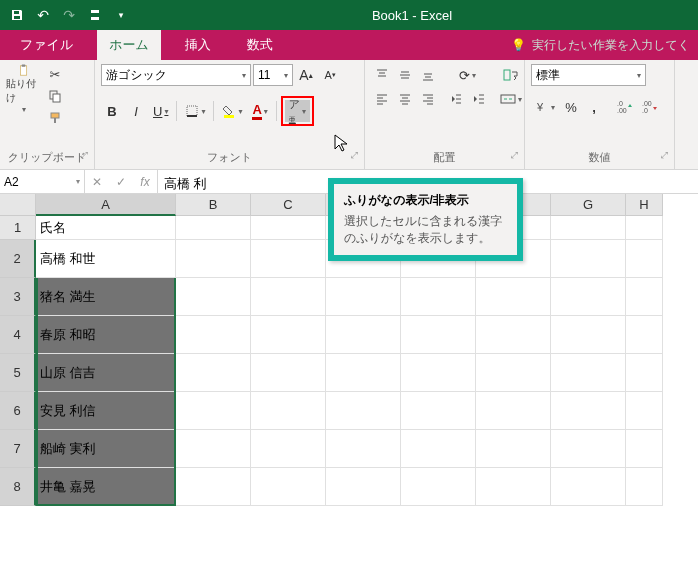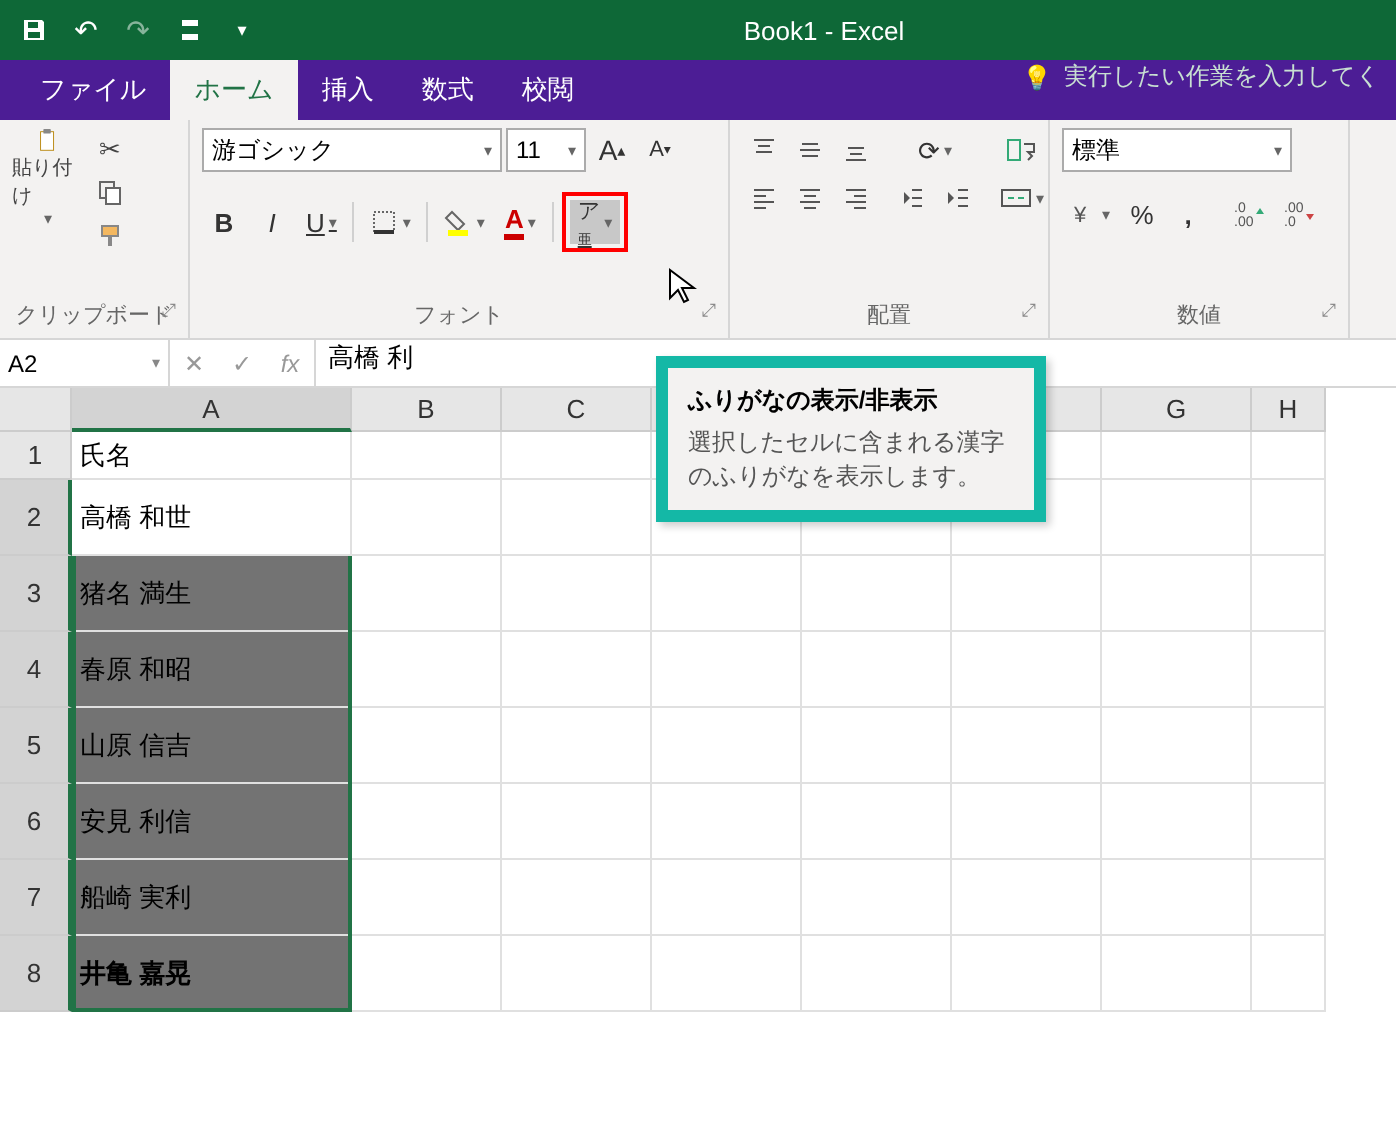--- a/index.html
+++ b/index.html
@@ -3,21 +3,21 @@
 <meta charset="utf-8">
 <style>
 * { box-sizing: border-box; margin: 0; padding: 0; font-family: "Yu Gothic UI", "Meiryo", sans-serif; }
 body { background: #fff; overflow: hidden; width: 698px; height: 562px; }
 
 .titlebar { background: #0e6837; height: 30px; display: flex; align-items: center; color: #fff; padding: 0 6px; }
 .titlebar .qat { display: flex; gap: 4px; align-items: center; }
 .titlebar .qat-btn { width: 22px; height: 22px; display: flex; align-items: center; justify-content: center; color: #fff; font-size: 14px; }
 .titlebar .title { flex: 1; text-align: center; font-size: 13px; }
 
-.tabbar { background: #4c1d95; height: 30px; display: flex; align-items: flex-start; padding-left: 8px; }
+.tabbar { background: #be185d; height: 30px; display: flex; align-items: center; padding-left: 8px; gap: 12px; }
 .tab { padding: 6px 12px; color: #fff; font-size: 13px; cursor: pointer; }
 .tab.active { background: #f3f2f1; color: #217346; }
 .tellme { margin-left: auto; display: flex; align-items: center; color: #c8e0d2; font-size: 12px; padding: 0 8px; gap: 6px; }
 
 .ribbon { background: #f3f2f1; border-bottom: 1px solid #d6d6d6; height: 110px; display: flex; }
 .group { border-right: 1px solid #d6d6d6; padding: 4px 6px 2px; display: flex; flex-direction: column; }
 .group-body { flex: 1; display: flex; align-items: flex-start; gap: 2px; }
 .group-label { font-size: 11px; color: #666; text-align: center; padding: 2px 0; position: relative; }
 .group-label .launcher { position: absolute; right: 0; top: 2px; font-size: 9px; color: #888; }
 
@@ -33,21 +33,21 @@
 .rbtn.drop::after { content: "▾"; font-size: 8px; margin-left: 2px; color: #666; }
 .rbtn.highlighted { background: #c8c8c8; }
 .red-box { border: 2px solid #ff0000; padding: 2px; }
 
 .align-col { display: flex; flex-direction: column; gap: 2px; }
 .align-row { display: flex; gap: 1px; }
 
 .num-row1 { display: flex; margin-bottom: 4px; }
 .num-format { border: 1px solid #ababab; background: #fff; height: 22px; width: 115px; font-size: 12px; padding: 0 4px; display: flex; align-items: center; justify-content: space-between; }
 
-.fxbar { height: 24px; border-bottom: 1px solid #d6d6d6; display: flex; align-items: flex-start; background: #fff; }
+.fxbar { height: 24px; border-bottom: 1px solid #d6d6d6; display: flex; align-items: flex-end; background: #fff; }
 .namebox { width: 85px; border-right: 1px solid #d6d6d6; height: 100%; display: flex; align-items: center; padding: 0 4px; font-size: 12px; justify-content: space-between; }
 .fxbtns { display: flex; border-right: 1px solid #d6d6d6; height: 100%; }
 .fxbtns .fb { width: 24px; display: flex; align-items: center; justify-content: center; color: #999; font-size: 12px; }
 .fxval { padding: 0 6px; font-size: 13px; }
 
 .sheet { display: flex; height: calc(562px - 30px - 30px - 110px - 24px); }
 .corner { width: 36px; height: 22px; background: #e6e6e6; border-right: 1px solid #ccc; border-bottom: 1px solid #ccc; }
 .colheads { display: flex; }
 .colhead { height: 22px; background: #e6e6e6; border-right: 1px solid #ccc; border-bottom: 1px solid #ccc; display: flex; align-items: center; justify-content: center; font-size: 13px; color: #333; }
 .colhead.sel { background: #d3d3d3; border-bottom: 2px solid #217346; }
@@ -88,21 +88,20 @@
     <div class="qat-btn" style="font-size:9px">▾</div>
   </div>
   <div class="title">Book1 - Excel</div>
 </div>
 
 <div class="tabbar">
   <div class="tab">ファイル</div>
   <div class="tab active">ホーム</div>
   <div class="tab">挿入</div>
   <div class="tab">数式</div>
-  <div class="tab">校閲</div>
   <div class="tellme">
     <span>💡</span>
     <span>実行したい作業を入力してく</span>
   </div>
 </div>
 
 <div class="ribbon">
 
   <div class="group" style="width:95px">
     <div class="group-body">
@@ -400,21 +399,21 @@
         <div class="cell" style="left: 515px; top: 176px; width: 75px; height: 38px;"></div>
         <div class="cell" style="left: 590px; top: 176px; width: 37px; height: 38px;"></div>
         <div class="cell selrange" style="left: 0px; top: 214px; width: 140px; height: 38px;">船崎 実利</div>
         <div class="cell" style="left: 140px; top: 214px; width: 75px; height: 38px;"></div>
         <div class="cell" style="left: 215px; top: 214px; width: 75px; height: 38px;"></div>
         <div class="cell" style="left: 290px; top: 214px; width: 75px; height: 38px;"></div>
         <div class="cell" style="left: 365px; top: 214px; width: 75px; height: 38px;"></div>
         <div class="cell" style="left: 440px; top: 214px; width: 75px; height: 38px;"></div>
         <div class="cell" style="left: 515px; top: 214px; width: 75px; height: 38px;"></div>
         <div class="cell" style="left: 590px; top: 214px; width: 37px; height: 38px;"></div>
-        <div class="cell selrange" style="left: 0px; top: 252px; width: 140px; height: 38px; font-weight: bold;">井亀 嘉晃</div>
+        <div class="cell selrange" style="left: 0px; top: 252px; width: 140px; height: 38px;">井亀 嘉晃</div>
         <div class="cell" style="left: 140px; top: 252px; width: 75px; height: 38px;"></div>
         <div class="cell" style="left: 215px; top: 252px; width: 75px; height: 38px;"></div>
         <div class="cell" style="left: 290px; top: 252px; width: 75px; height: 38px;"></div>
         <div class="cell" style="left: 365px; top: 252px; width: 75px; height: 38px;"></div>
         <div class="cell" style="left: 440px; top: 252px; width: 75px; height: 38px;"></div>
         <div class="cell" style="left: 515px; top: 252px; width: 75px; height: 38px;"></div>
         <div class="cell" style="left: 590px; top: 252px; width: 37px; height: 38px;"></div>
         <div class="selection-border" style="left: 0px; top: 24px; width: 140px; height: 266px;"></div>
         <div class="cell" style="left: 0px; top: 24px; width: 140px; height: 38px; background: rgb(255, 255, 255);">高橋 和世</div>
       </div>

